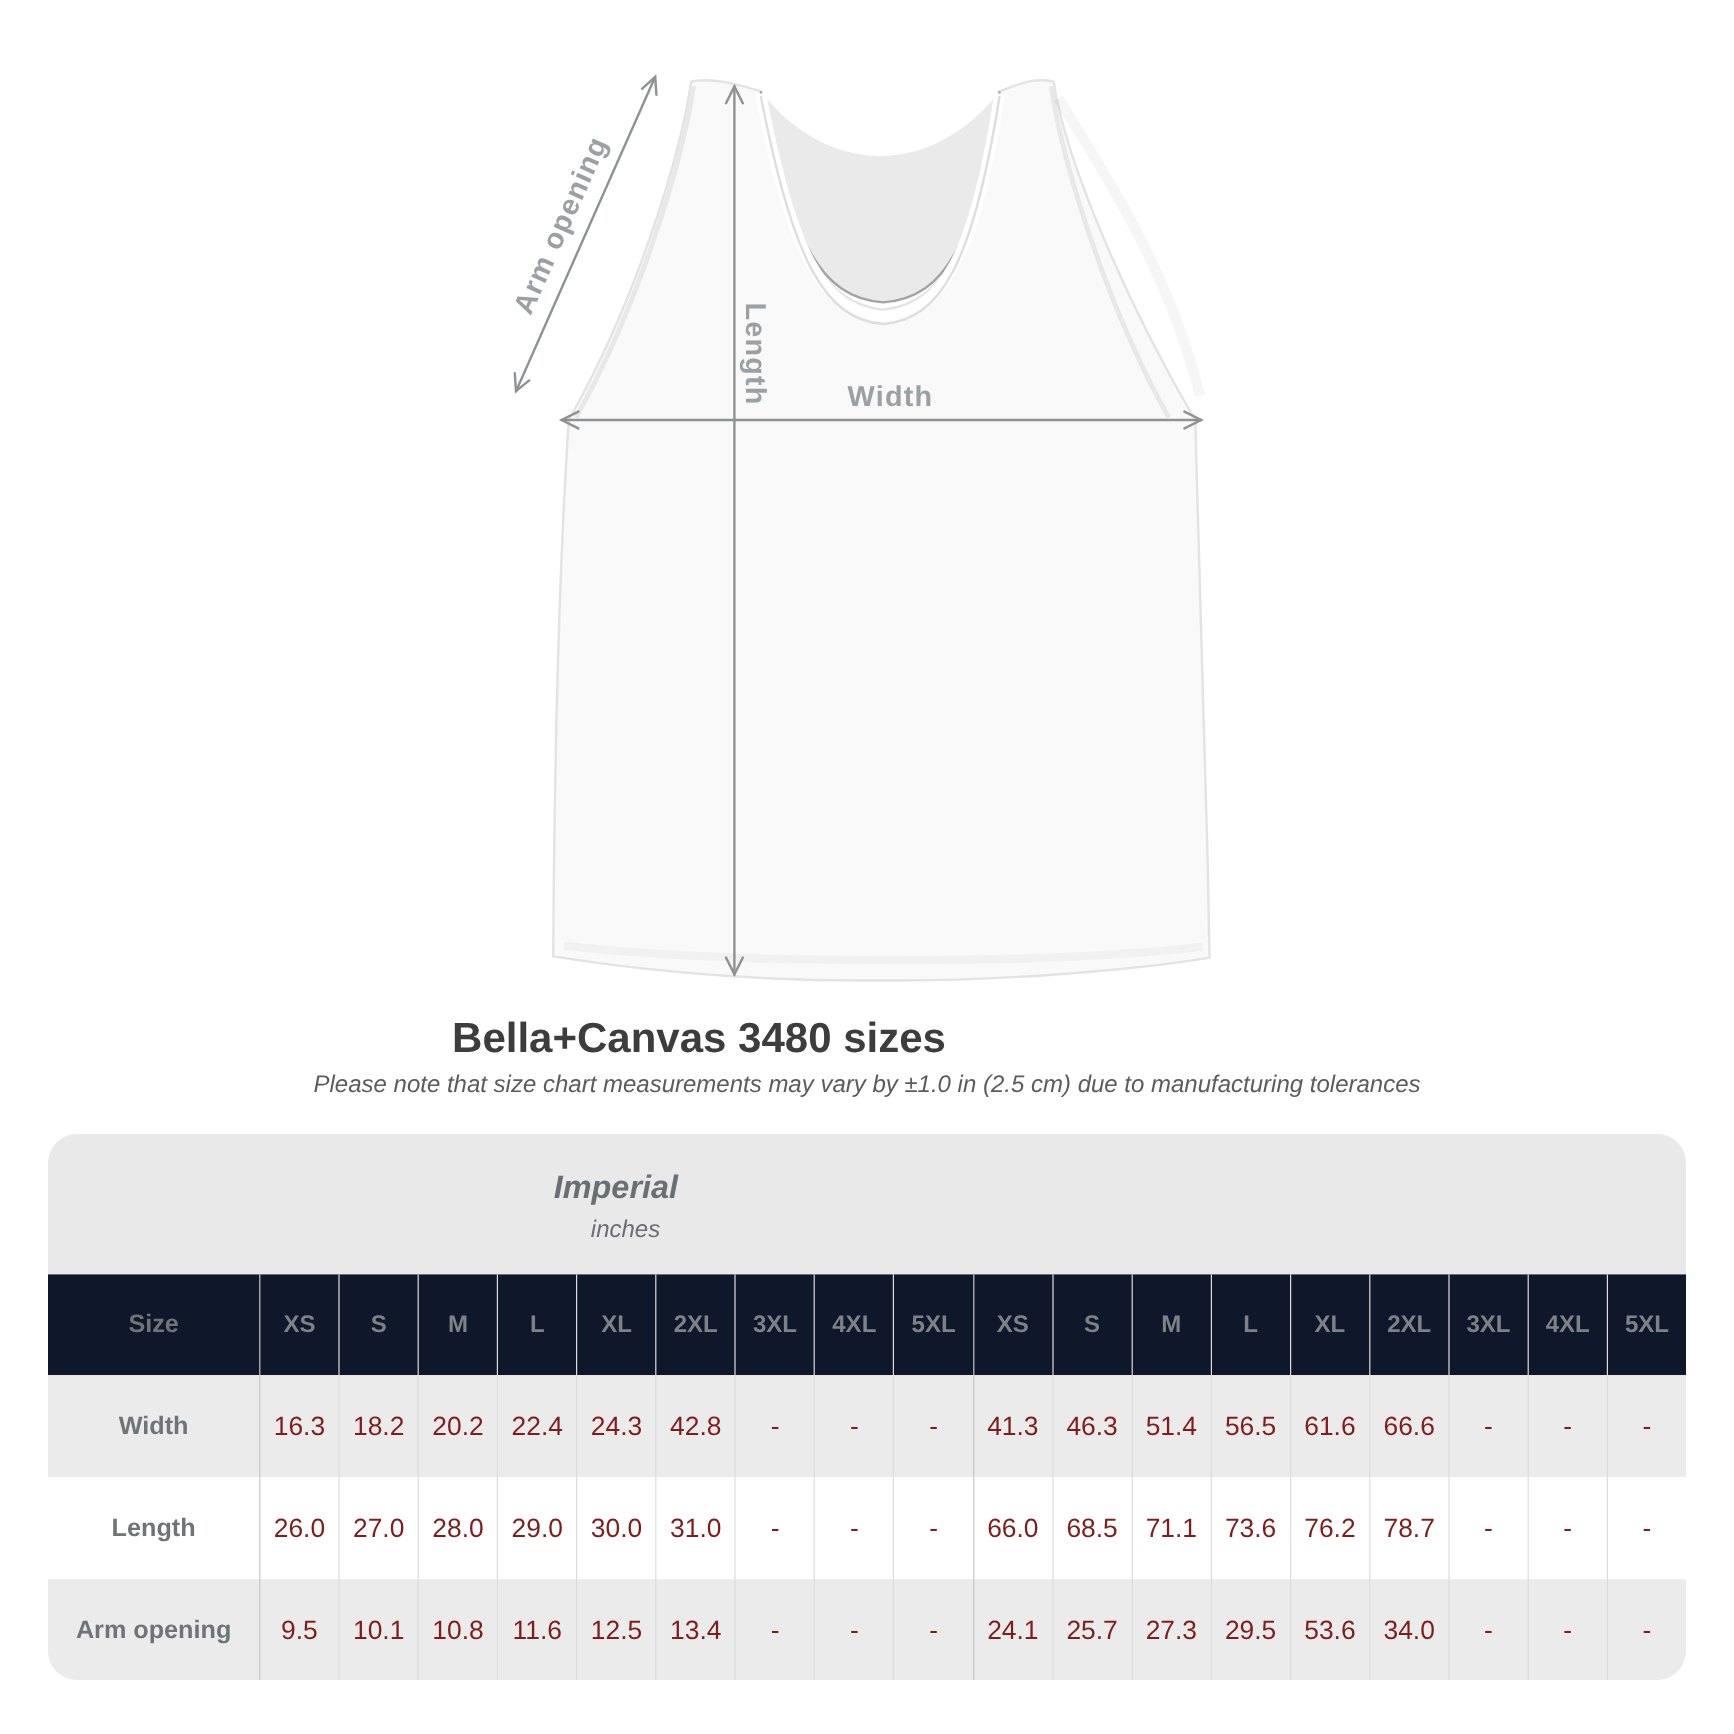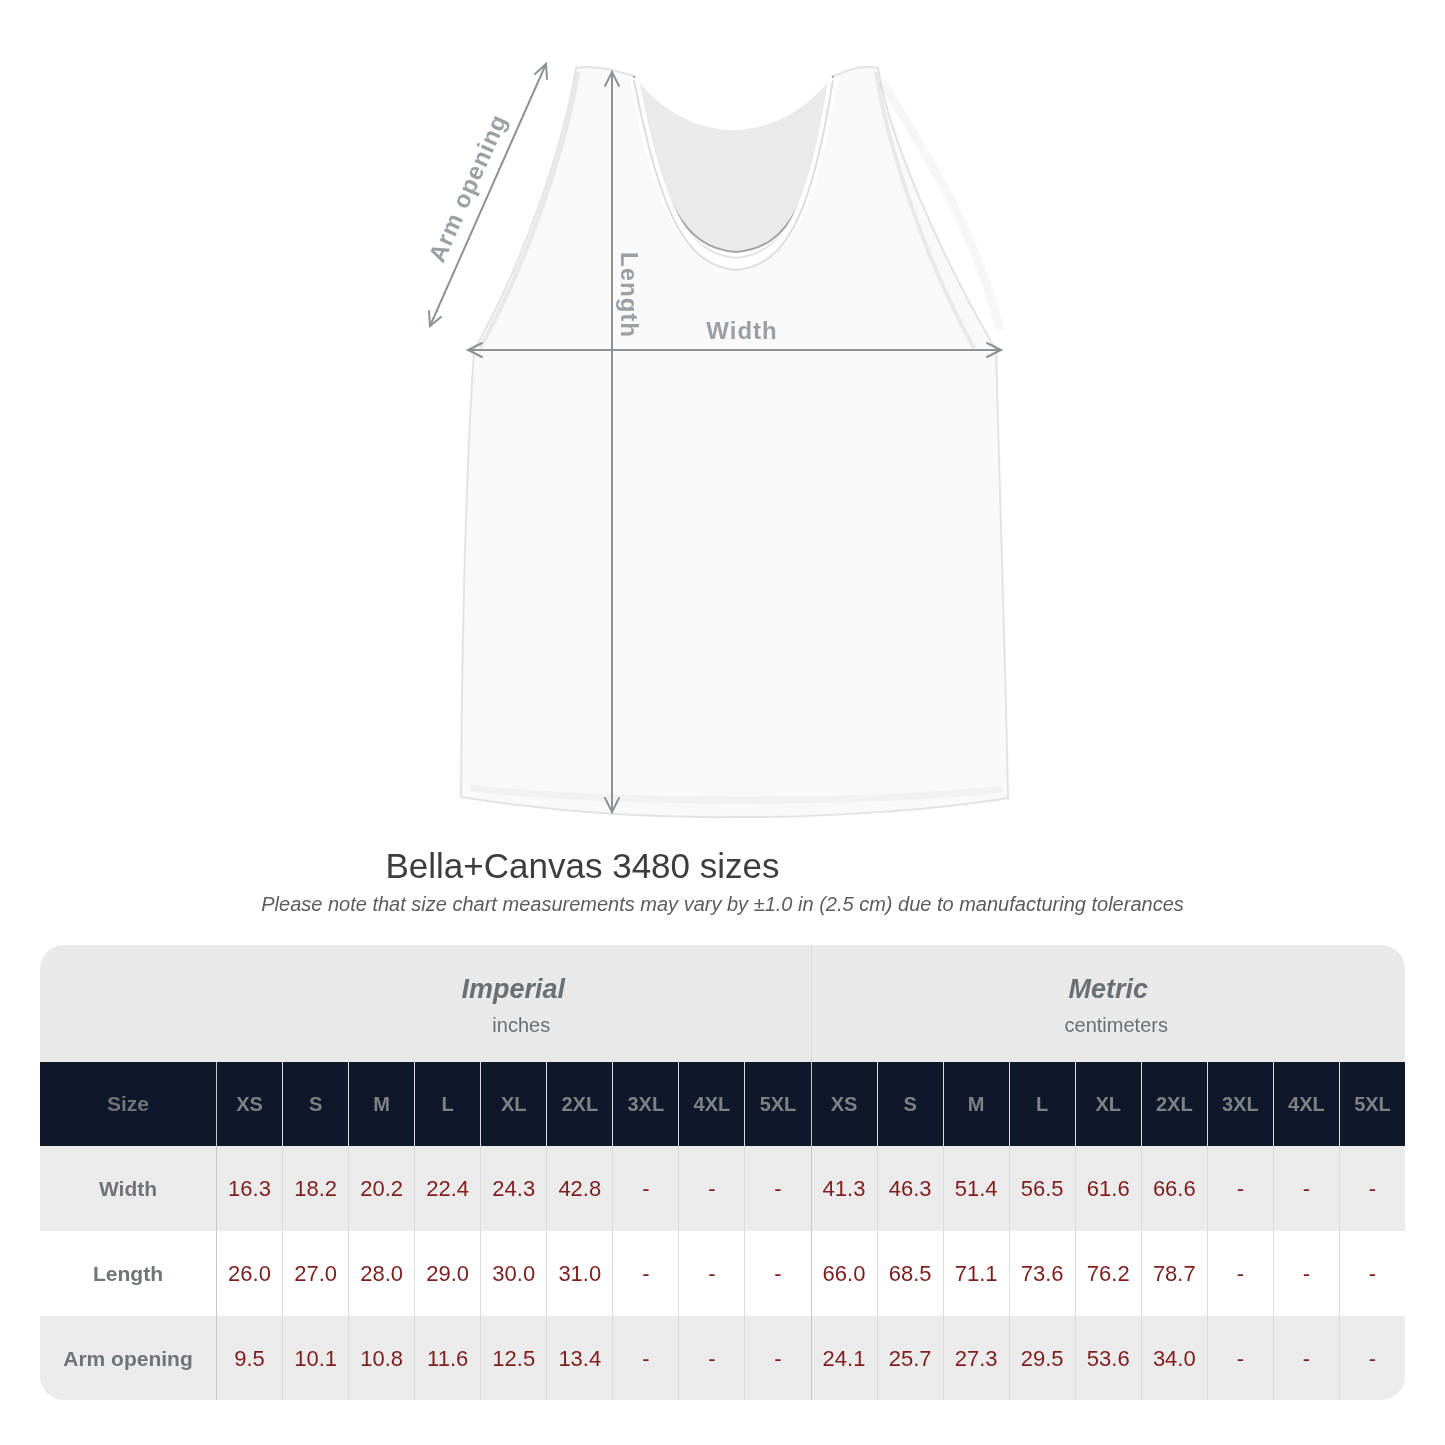--- a/index.html
+++ b/index.html
@@ -15,21 +15,21 @@
     position:absolute; font-weight:bold; color:#9aa0a3; font-size:24px;
     letter-spacing:1px; white-space:nowrap;
   }
   .label-width  { left:742px; top:331px; transform:translate(-50%,-50%); }
   .label-length { left:629px; top:295px; transform:translate(-50%,-50%) rotate(90deg); }
   .label-arm    { left:468px; top:188px; transform:translate(-50%,-50%) rotate(-66deg); }
 
   
   .chart-title {
     position:absolute; left:0; top:846px; width:1165px; text-align:center;
-    font-size:35px; font-weight:normal; color:#3d3d3d;
+    font-size:35px; font-weight:bold; color:#3d3d3d;
   }
   .chart-subtitle {
     position:absolute; left:0; top:893px; width:1445px; text-align:center;
     font-size:20px; font-style:italic; color:#5c5c5c;
   }
 
   
   .size-table {
     position:absolute; left:40px; top:945px; width:1365px; height:455px;
     border-radius:24px; overflow:hidden; background:#ffffff;
@@ -37,21 +37,21 @@
   .grid-row { display:grid; grid-template-columns:176px repeat(18, 1fr); }
 
   .unit-band { height:117px; background:#e9e9e9; }
   .unit-group {
     display:flex; flex-direction:column; align-items:center; justify-content:center;
     padding-top:4px; gap:9px;
   }
   .unit-imperial { grid-column:2 / span 9; }
   .unit-metric   { grid-column:11 / span 9; border-left:1px solid #dadada; }
   .unit-name { font-size:27px; font-weight:bold; font-style:italic; color:#696f72; }
-  .unit-sub  { font-size:20px; color:#696f72;margin-left:16px; }
+  .unit-sub  { font-size:20px; font-style:italic; color:#696f72;margin-left:16px; }
 
   .row { align-items:center; }
   .row-sizehead { height:84px; background:#0f172a; }
   .row-data     { height:85px; }
   .row-shade    { background:#ebebeb; }
   .row-white    { background:#ffffff; }
 
   .cell {
     height:100%; display:flex; align-items:center; justify-content:center;
     border-left:1px solid #dcdcdc;
@@ -124,24 +124,20 @@
 <div class="chart-title">Bella+Canvas 3480 sizes</div>
 <div class="chart-subtitle">Please note that size chart measurements may vary by ±1.0 in (2.5 cm) due to manufacturing tolerances</div>
 
 <div class="size-table">
 
   <div class="grid-row unit-band">
     <div></div>
     <div class="unit-group unit-imperial">
       <span class="unit-name">Imperial</span>
       <span class="unit-sub">inches</span>
-    </div>
-    <div class="unit-group unit-metric">
-      <span class="unit-name">Metric</span>
-      <span class="unit-sub">centimeters</span>
     </div>
   </div>
 
   <div class="grid-row row row-sizehead" id="size-header-row">
     <div class="cell-label">Size</div>
 
   <div class="cell cell-sizehead group-start">XS</div>
       <div class="cell cell-sizehead">S</div>
       <div class="cell cell-sizehead">M</div>
       <div class="cell cell-sizehead">L</div>

